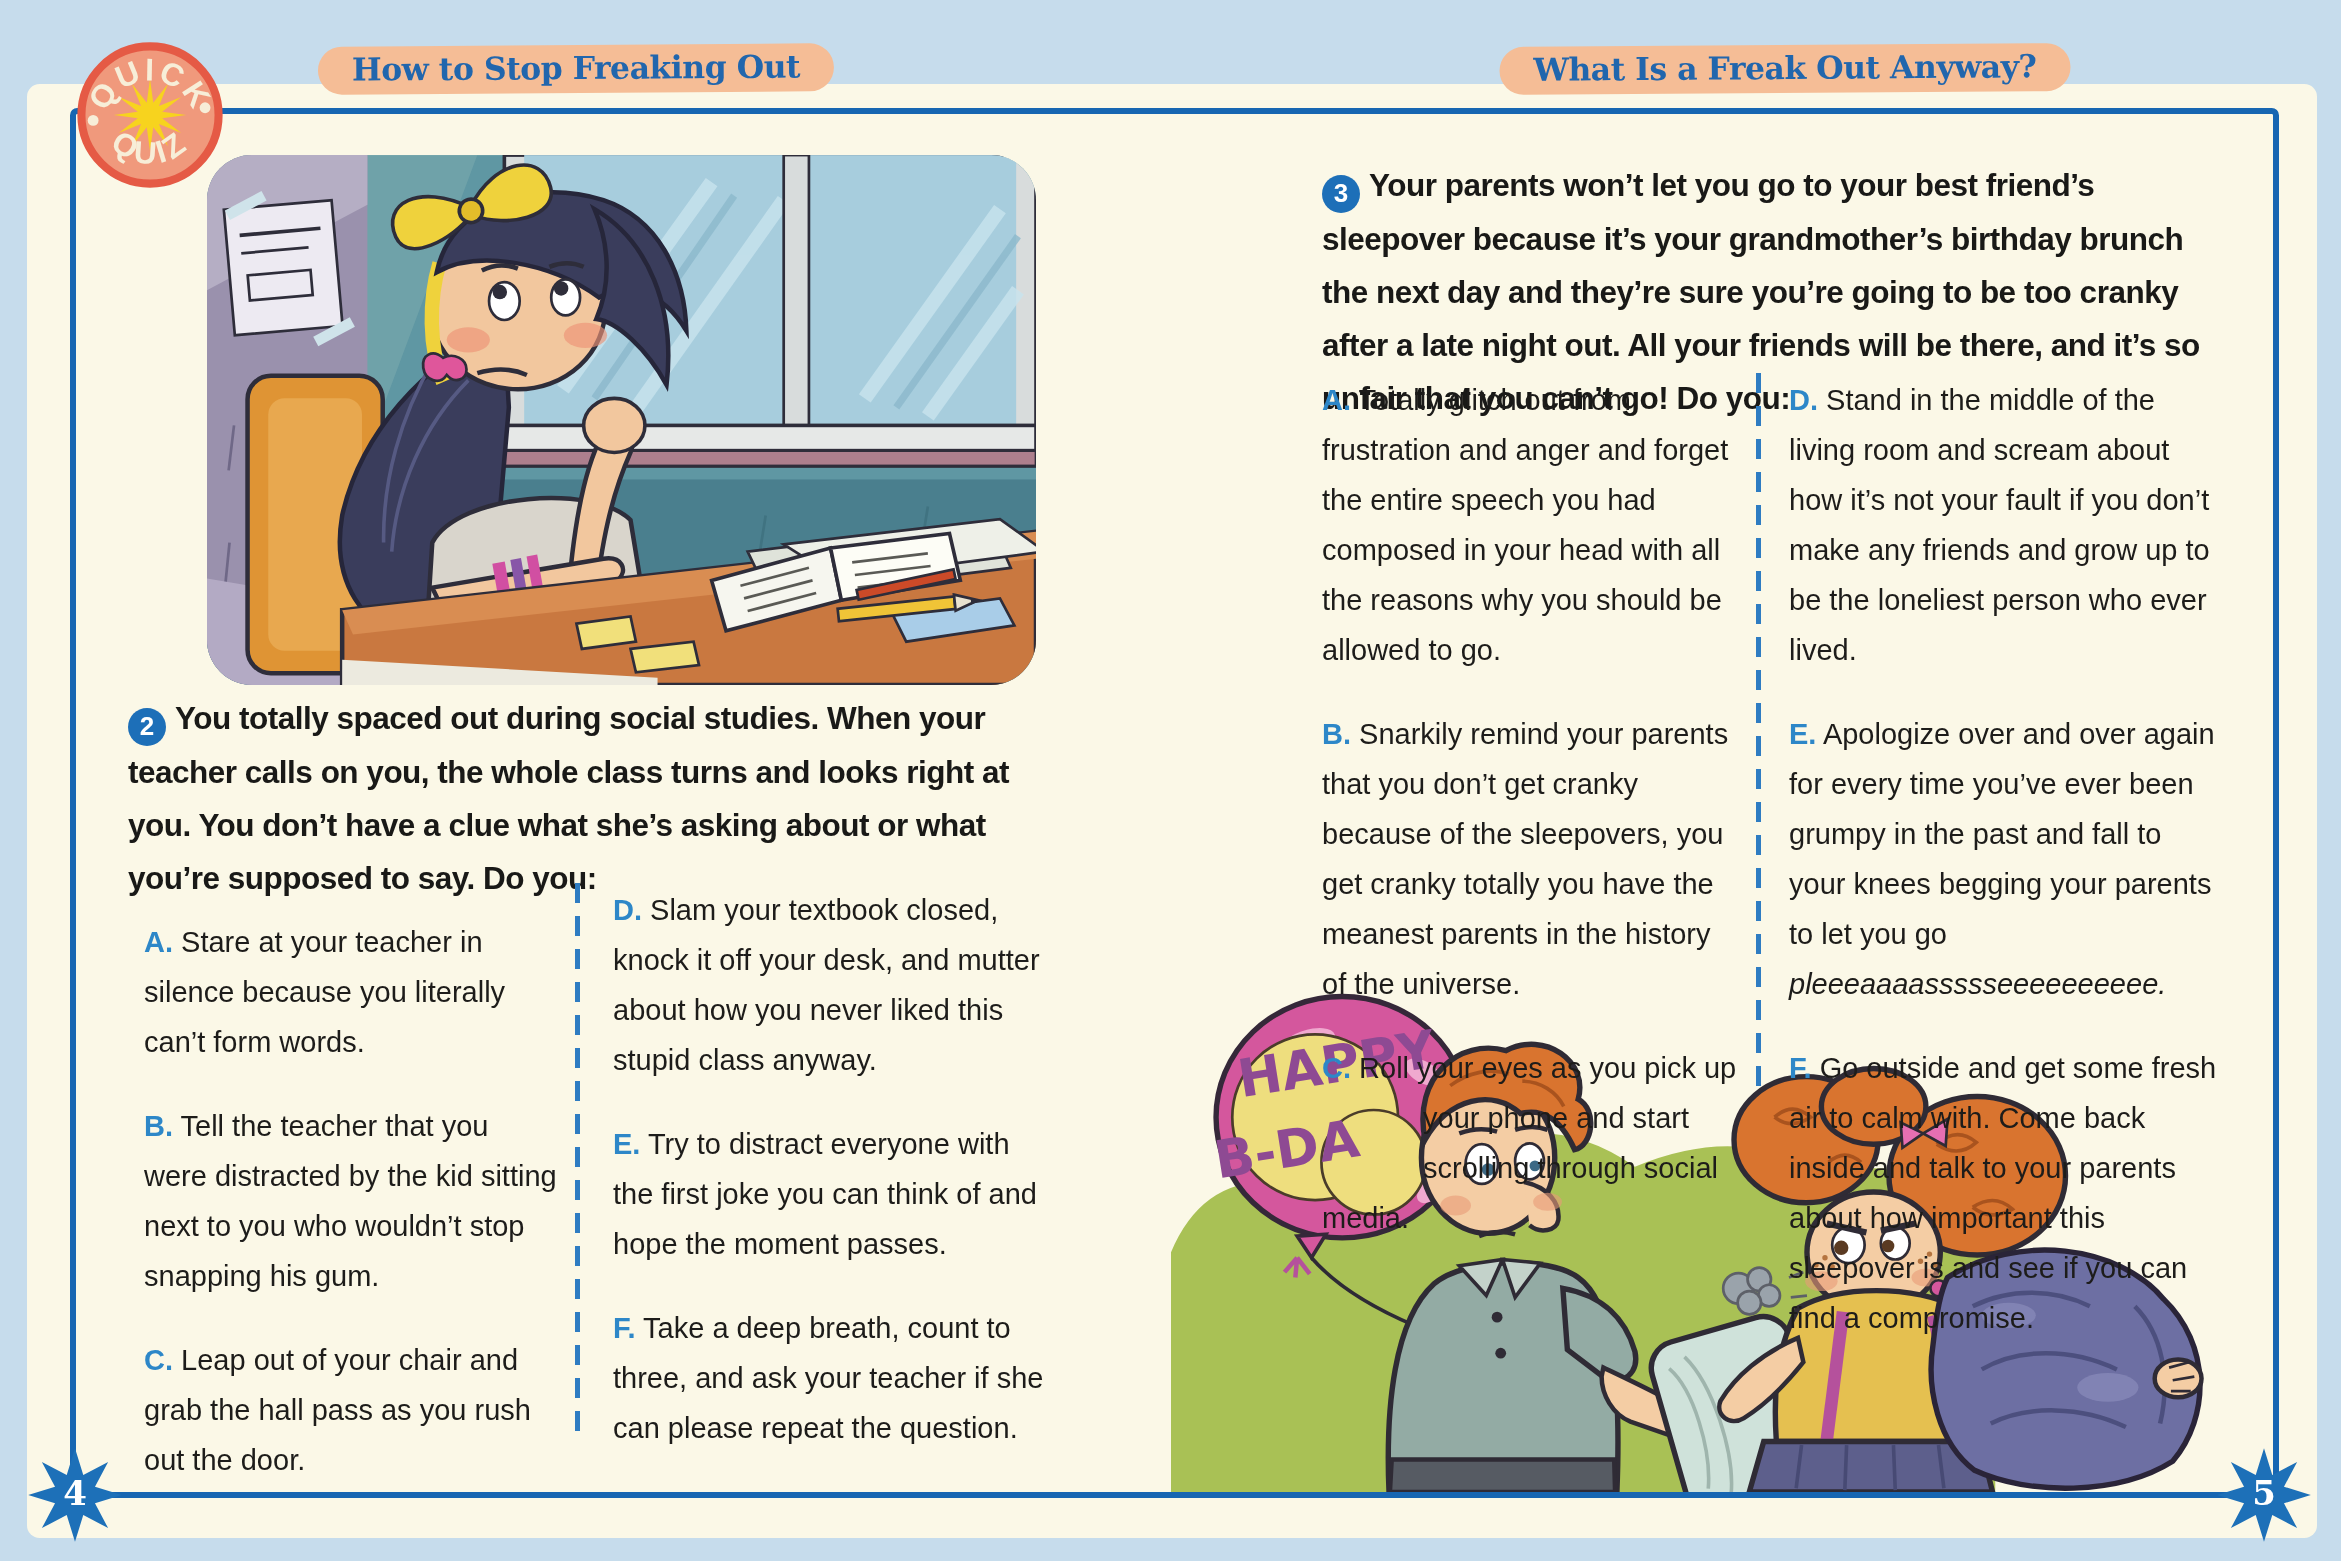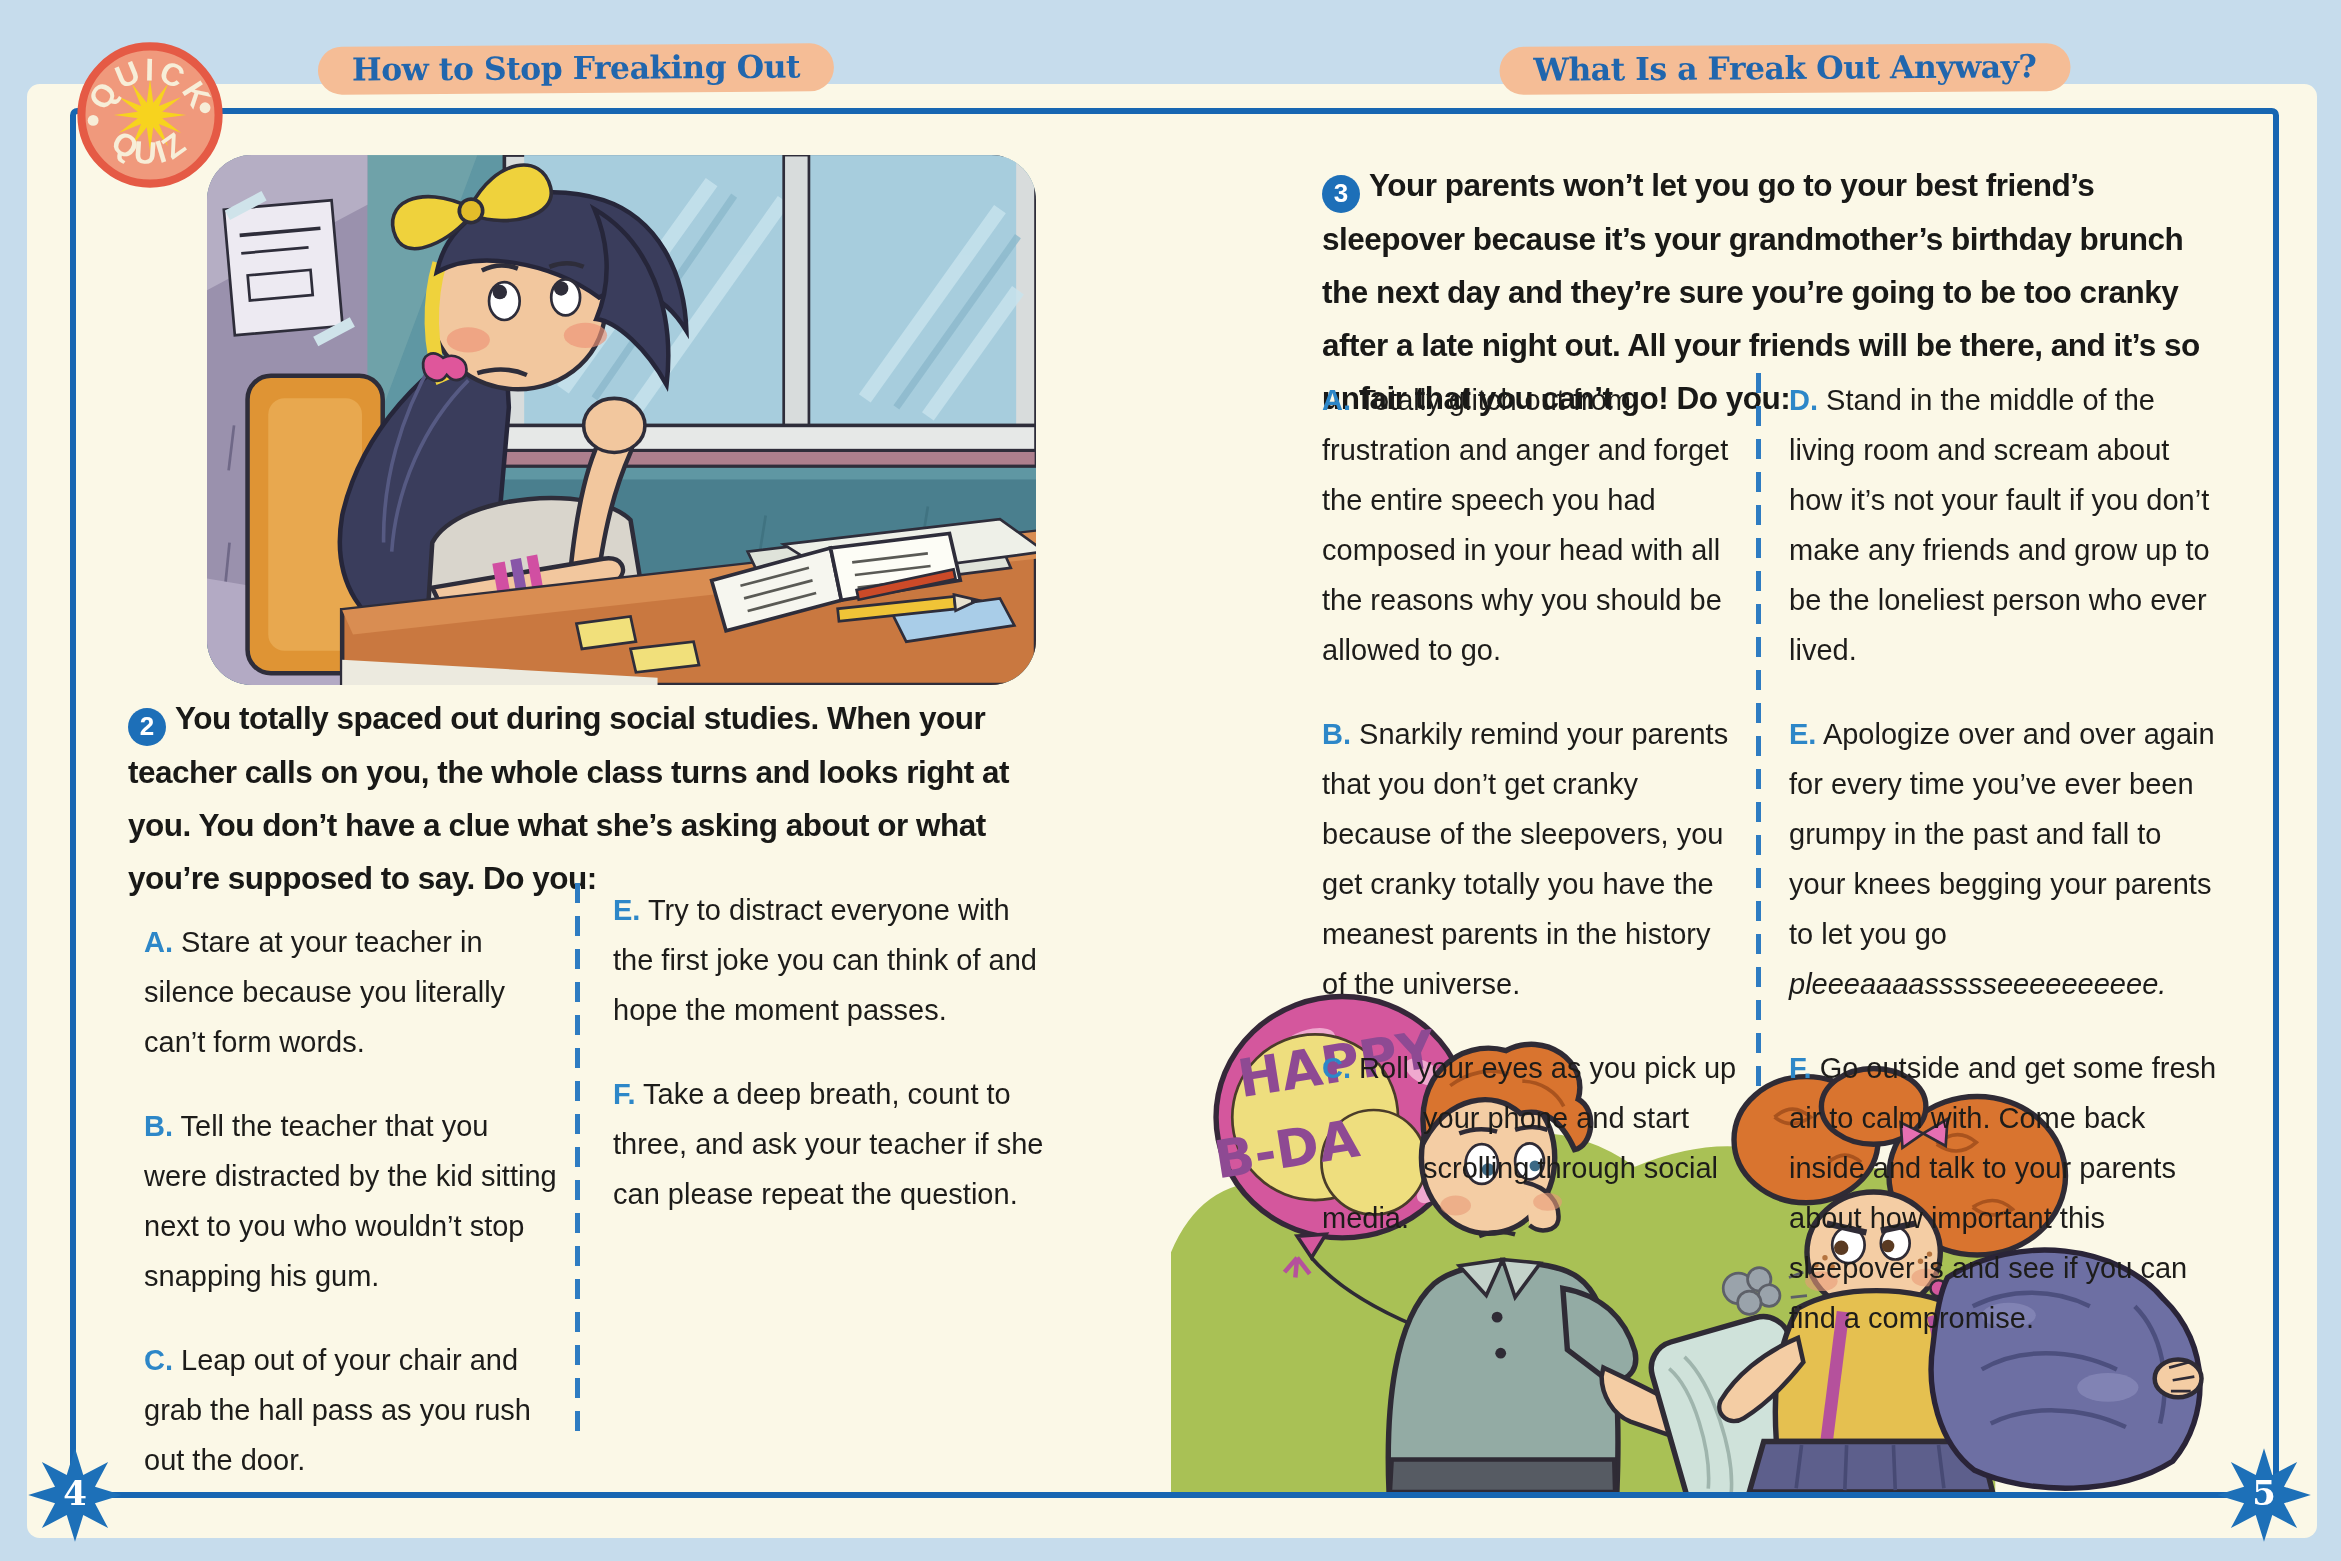--- a/index.html
+++ b/index.html
@@ -317,20 +317,21 @@
     <span class="qnum">2</span><span>You totally spaced out during social studies. When your teacher calls on you, the whole class turns and looks right at you. You don’t have a clue what she’s asking about or what you’re supposed to say. Do you:</span>
   </div>
 
   <div class="answers-col" id="q2-col1">
     <p class="answer"><span class="letter">A.</span> <span>Stare at your teacher in silence because you literally can’t form words.</span></p>
     <p class="answer"><span class="letter">B.</span> <span>Tell the teacher that you were distracted by the kid sitting next to you who wouldn’t stop snapping his gum.</span></p>
     <p class="answer"><span class="letter">C.</span> <span>Leap out of your chair and grab the hall pass as you rush out the door.</span></p>
   </div>
   <div class="divider" id="divider-left"></div>
   <div class="answers-col" id="q2-col2">
+    <p class="answer"><span class="letter">D.</span> <span>Slam your textbook closed, knock it off your desk, and mutter about how you never liked this stupid class anyway.</span></p>
     <p class="answer"><span class="letter">E.</span> <span>Try to distract everyone with the first joke you can think of and hope the moment passes.</span></p>
     <p class="answer"><span class="letter">F.</span> <span>Take a deep breath, count to three, and ask your teacher if she can please repeat the question.</span></p>
   </div>
 
   <div class="question" id="question-3">
     <span class="qnum">3</span><span>Your parents won’t let you go to your best friend’s sleepover because it’s your grandmother’s birthday brunch the next day and they’re sure you’re going to be too cranky after a late night out. All your friends will be there, and it’s so unfair that you can’t go! Do you:</span>
   </div>
 
   <div class="answers-col" id="q3-col1">
     <p class="answer"><span class="letter">A.</span> <span>Totally glitch out from frustration and anger and forget the entire speech you had composed in your head with all the reasons why you should be allowed to go.</span></p>

